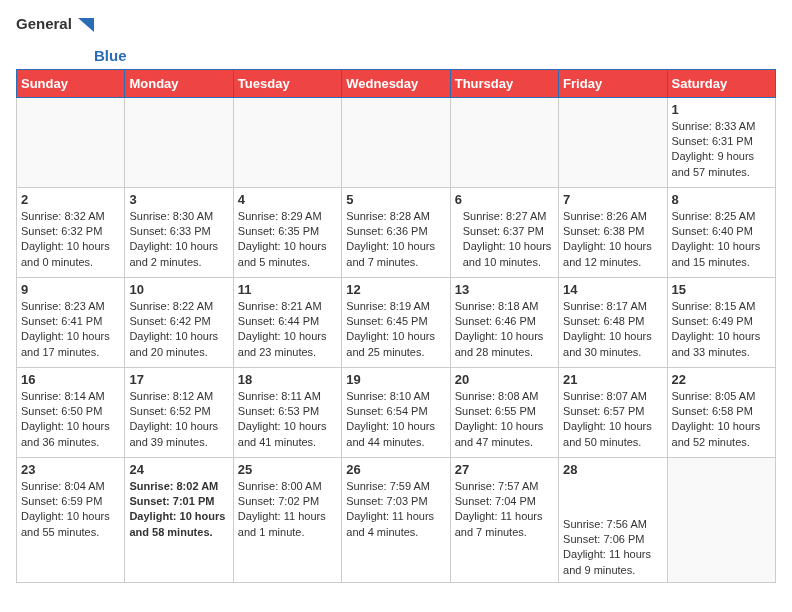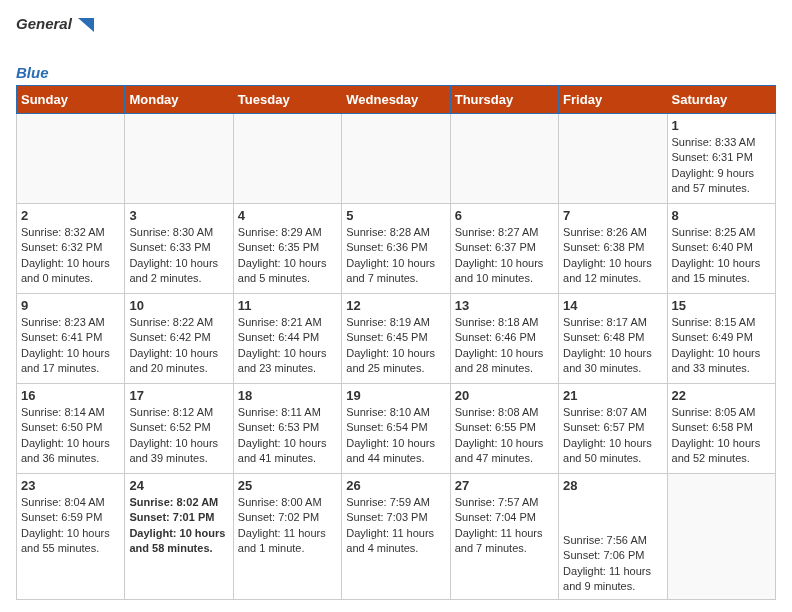--- a/index.html
+++ b/index.html
@@ -32,21 +32,21 @@
     .location {
       font-size: 15px;
       color: #555;
     }
     table {
       width: 100%;
       border-collapse: collapse;
       table-layout: fixed;
     }
     thead tr th {
-      background-color: #c2410c;
+      background-color: #ef4444;
       color: #fff;
       font-size: 13px;
       padding: 6px 4px;
       text-align: left;
       border: 1px solid #2a6db5;
     }
     tbody tr td {
       border: 1px solid #ccc;
       vertical-align: top;
       padding: 4px;
@@ -66,21 +66,21 @@
     }
     .empty-cell {
       background: #f9f9f9;
     }
   </style>
 </head>
 <body>
 
 <div class="header">
   <div class="logo">
-  <div style="display:flex;flex-direction:column;line-height:1.1;font-style:italic;">
+  <div style="display:flex;flex-direction:row;line-height:1.1;">
     <span style="font-size:15px;font-weight:bold;color:#333;">General
       <svg style="display:inline-block;vertical-align:middle;margin-left:2px;" width="16" height="14" viewBox="0 0 16 14">
         <polygon points="0,0 16,0 16,14" fill="#2a6db5"></polygon>
       </svg>
     </span>
     <span style="font-size:15px;font-weight:bold;color:#2a6db5;margin-top:32px;">Blue</span>
   </div>
 </div>
   <div class="title-block">
     <div class="month-year"></div>
@@ -140,21 +140,21 @@
         </td>
         <td>
           <div class="day-number">5</div>
           <div class="day-info" style="white-space: pre-line;">Sunrise: 8:28 AM
 Sunset: 6:36 PM
 Daylight: 10 hours
 and 7 minutes.</div>
         </td>
         <td>
           <div class="day-number">6</div>
-          <div class="day-info" style="white-space: pre-line;">Sunrise: 8:27 AM
+          <div class="day-info" style="white-space: pre-line; margin-left: 8px;">Sunrise: 8:27 AM
 Sunset: 6:37 PM
 Daylight: 10 hours
 and 10 minutes.</div>
         </td>
         <td>
           <div class="day-number">7</div>
           <div class="day-info" style="white-space: pre-line;">Sunrise: 8:26 AM
 Sunset: 6:38 PM
 Daylight: 10 hours
 and 12 minutes.</div>

